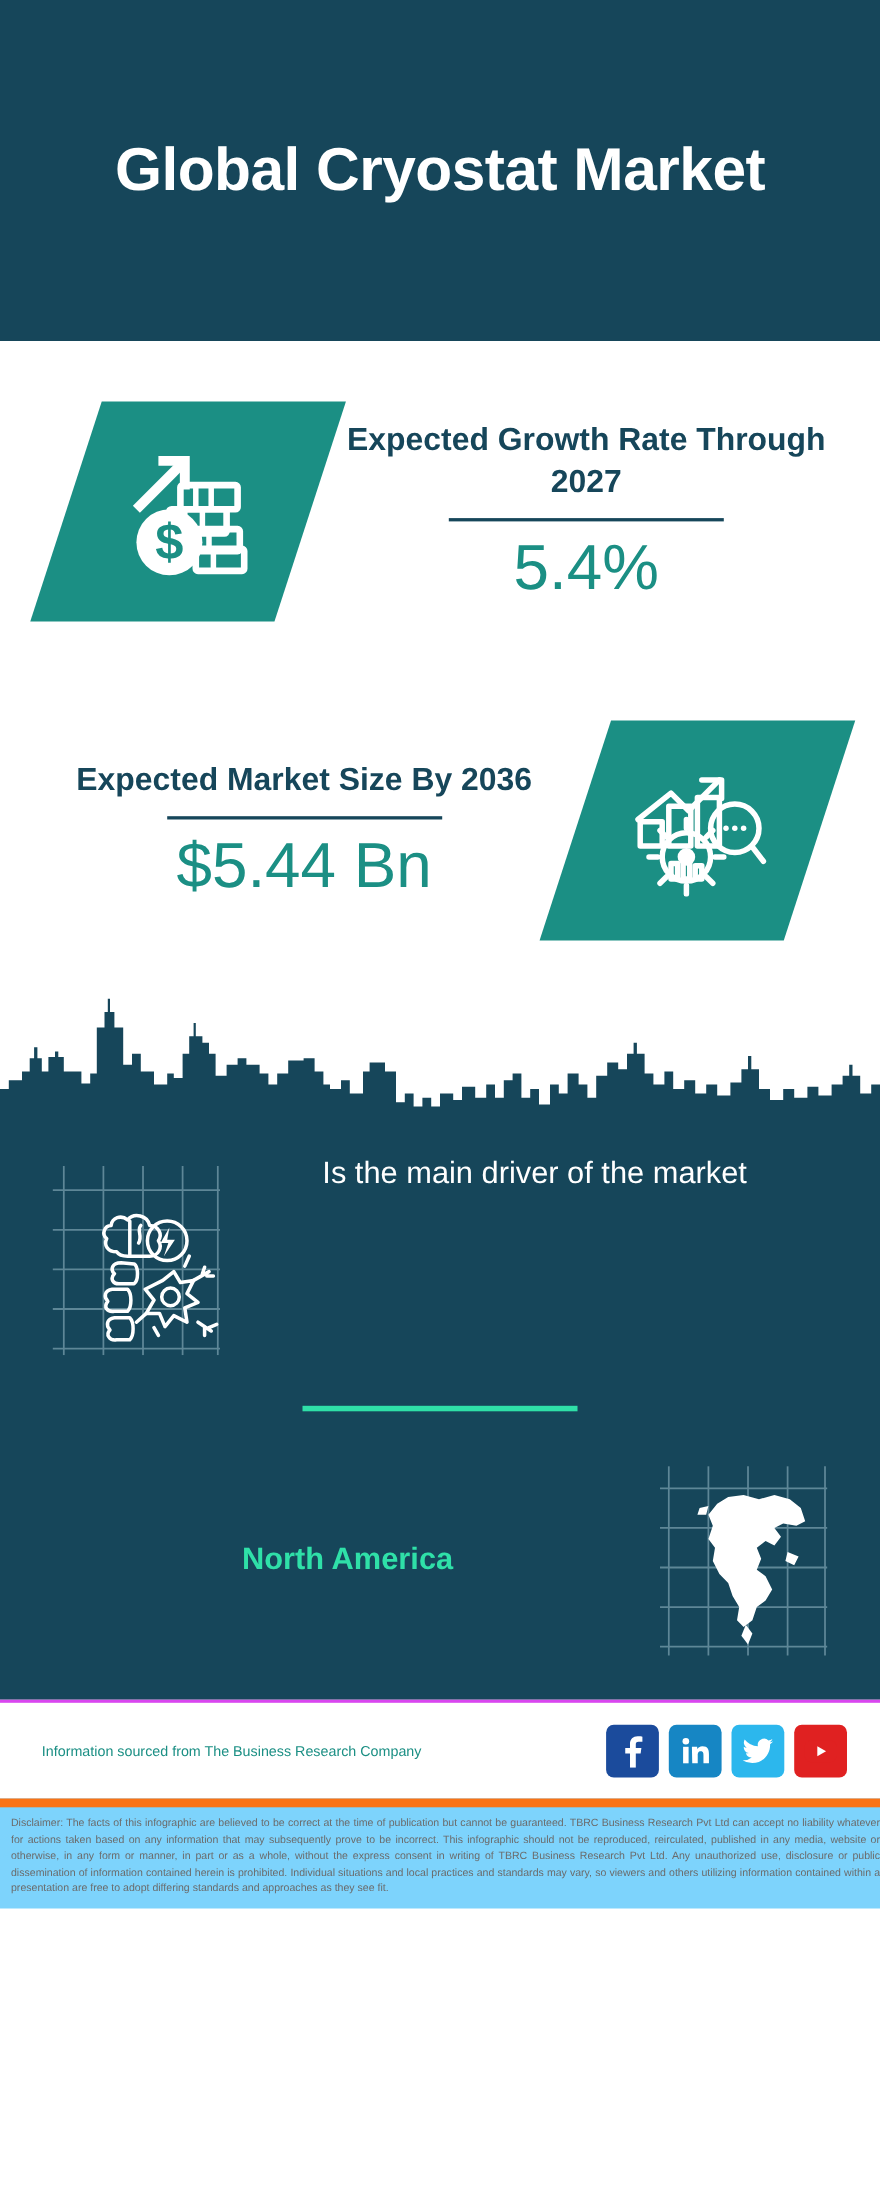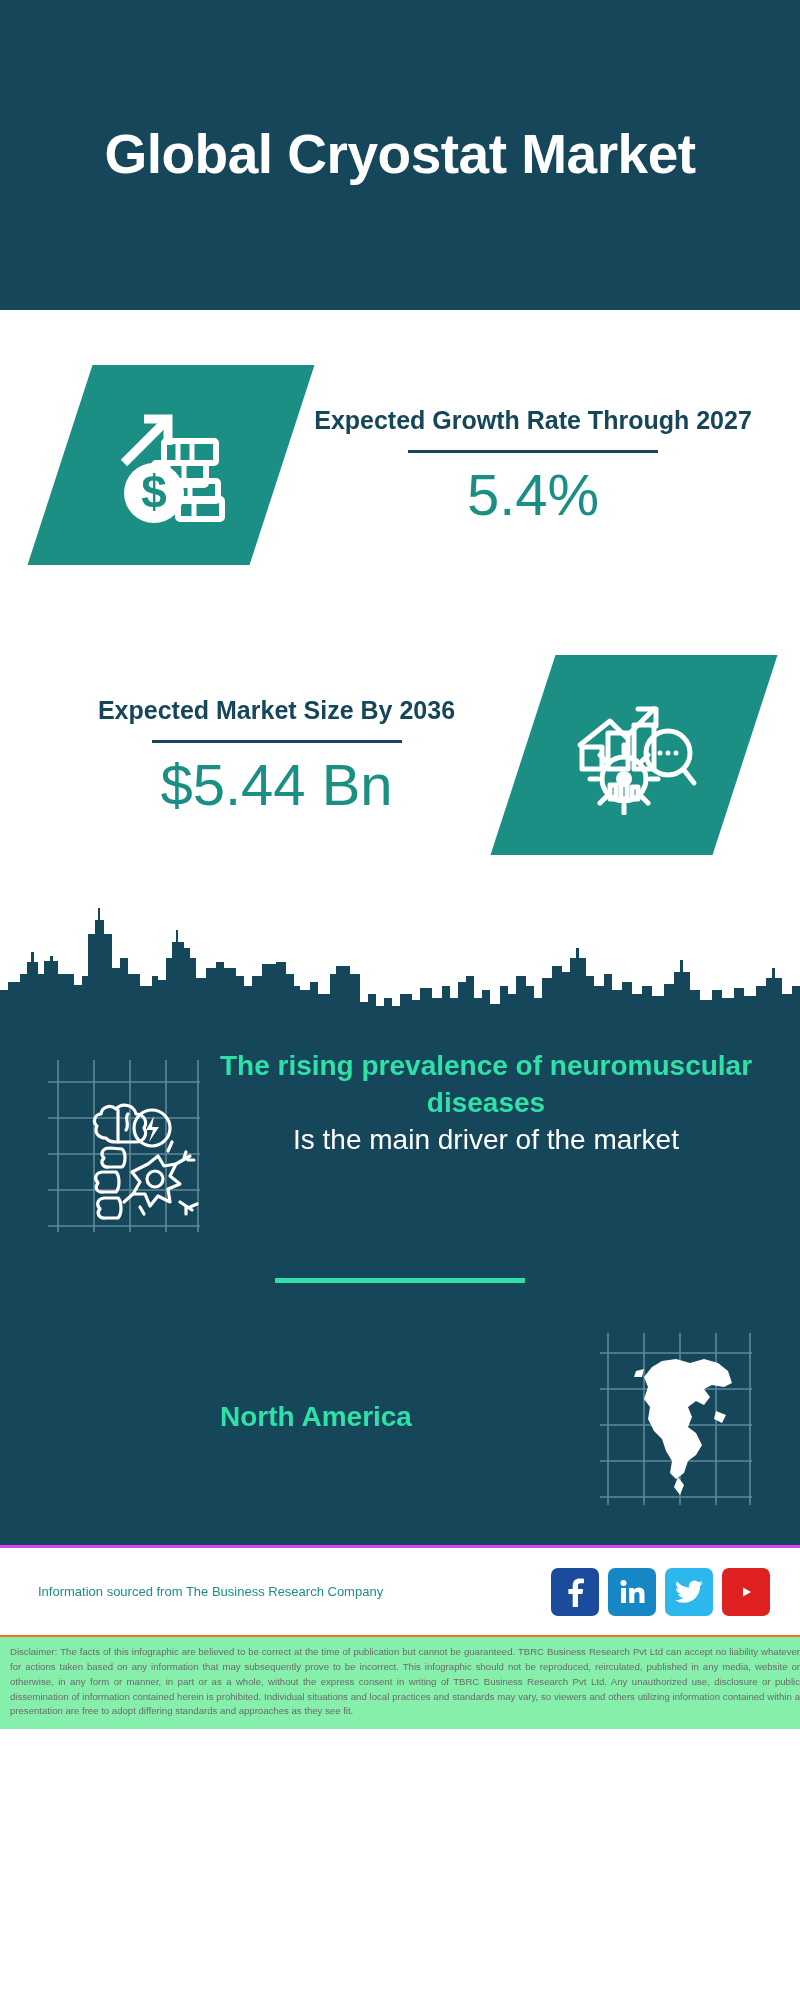--- a/index.html
+++ b/index.html
@@ -45,21 +45,21 @@
   .para-tile > svg { transform:skewX(18deg); }
 
   .stat-one-text {
     flex:1;
     text-align:center;
     padding-right:26px;
     padding-left:10px;
   }
   .stat-label {
     color:#16465a;
-    font-size:25px;
+    font-size:29px;
     font-weight:bold;
     line-height:1.28;
   }
   .rule {
     width:250px; height:3px;
     background:#16465a;
     margin:14px auto 10px auto;
   }
   .stat-value {
     color:#1b8f84;
@@ -159,22 +159,22 @@
     display:flex; align-items:center; justify-content:center;
   }
   .soc-fb { background:#1b4b9c; }
   .soc-li { background:#1686c4; }
   .soc-tw { background:#2cb7ed; }
   .soc-yt { background:#e02121; }
 
   
   .disclaimer {
     width:800px;
-    background:#86efac;
-    border-top:2px solid #f97316;
+    background:#7dd3fc;
+    border-top:8px solid #f97316;
     padding:8px 0 10px 10px;
   }
   .disclaimer p {
     color:#6b6b6b;
     font-size:9.6px;
     line-height:1.55;
     text-align:justify;
   }
 </style>
 </head>
@@ -318,21 +318,20 @@
                      L130 150 L118 144 L110 154 L105 142 L93 142 L100 130 L92 120 Z"></path>
             <circle cx="115" cy="127" r="8"></circle>
 
             <path d="M136 112 L150 104 M144 106 L146 100 M148 108 L154 108
                      M140 150 L152 158 M146 154 L146 162 M150 155 L157 152
                      M93 142 L84 150 M100 155 L104 162 M128 99 L132 90"></path>
           </g>
         </svg>
       </div>
       <div class="driver-text">
-        <div class="accent-line">The rising prevalence of neuromuscular diseases</div>
         <div class="white-line">Is the main driver of the market</div>
       </div>
     </div>
 
     <div class="green-divider"></div>
 
     <div class="region-row">
       <div class="region-text">
         <div class="accent-line">North America</div>
       </div>

